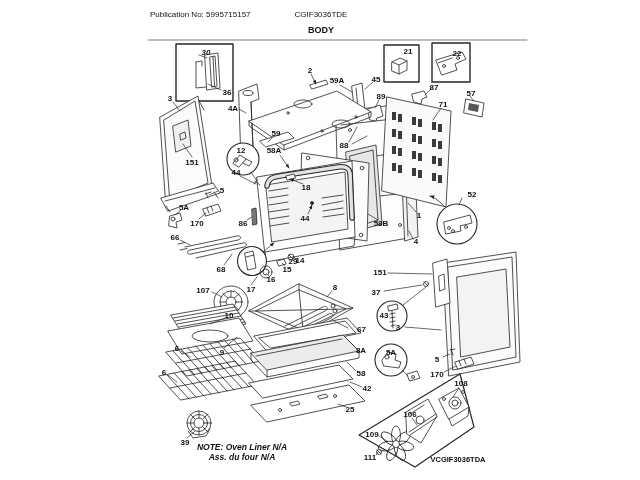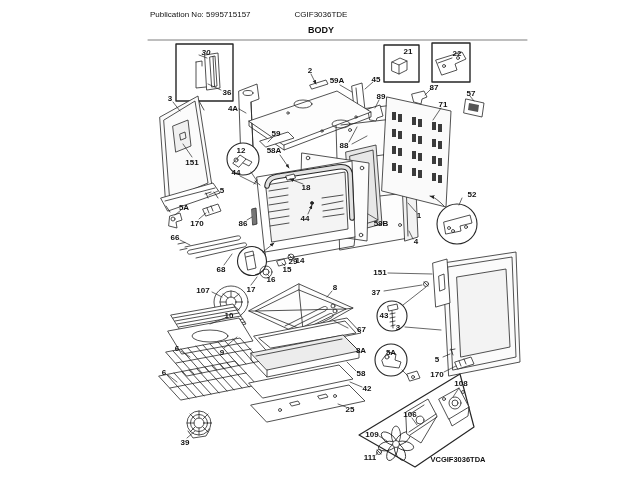--- a/index.html
+++ b/index.html
@@ -348,20 +348,24 @@
     <path d="M332,291 L327,297 M348,328 L334,321 M356,348 L348,340 M356,371 L347,362 M362,387 L350,382 M346,407 L338,404"></path>
     <path d="M416,212 L408,203 M413,239 L409,231 M378,220 L368,214"></path>
     <path d="M462,198 L459,205"></path>
     <path d="M388,273 L432,274 M384,291 L422,285 M403,305 L426,287 M405,327 L441,330"></path>
     <path d="M402,370 L408,376 M443,357 L450,354 M444,372 L456,366"></path>
     <path d="M459,388 L453,397 M412,418 L417,425 M379,436 L387,441 M376,455 L378,452"></path>
   </g>
 </g>
 </svg>
 
+<div class="note">
+  <div>NOTE: Oven Liner N/A</div>
+  <div>Ass. du four N/A</div>
+</div>
 
 <div class="module-label">VCGIF3036TDA</div>
 
 <div>
       <div class="callout" style="left: 206px; top: 52px; font-style: italic;">30</div>
       <div class="callout" style="left: 227px; top: 92px;">36</div>
       <div class="callout" style="left: 170px; top: 98px;">3</div>
       <div class="callout" style="left: 192px; top: 162px;">151</div>
       <div class="callout" style="left: 233px; top: 108px;">4A</div>
       <div class="callout" style="left: 310px; top: 70px;">2</div>

